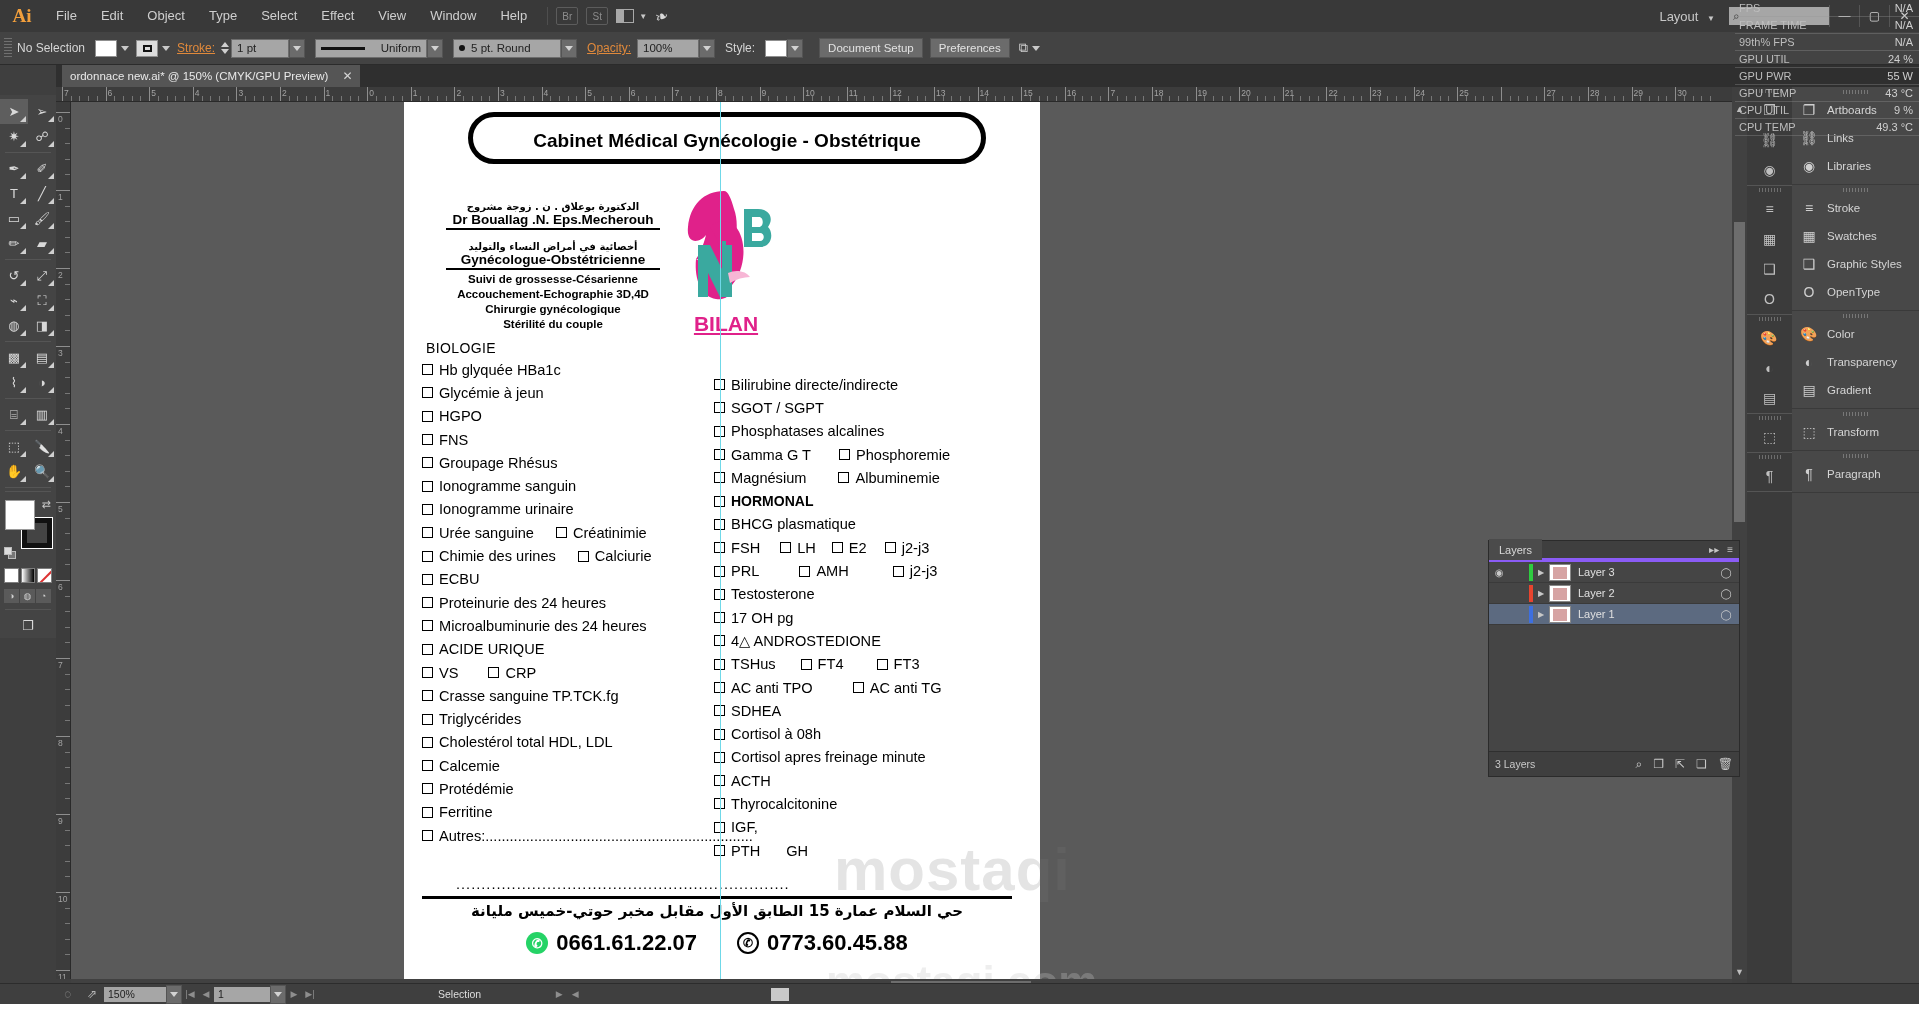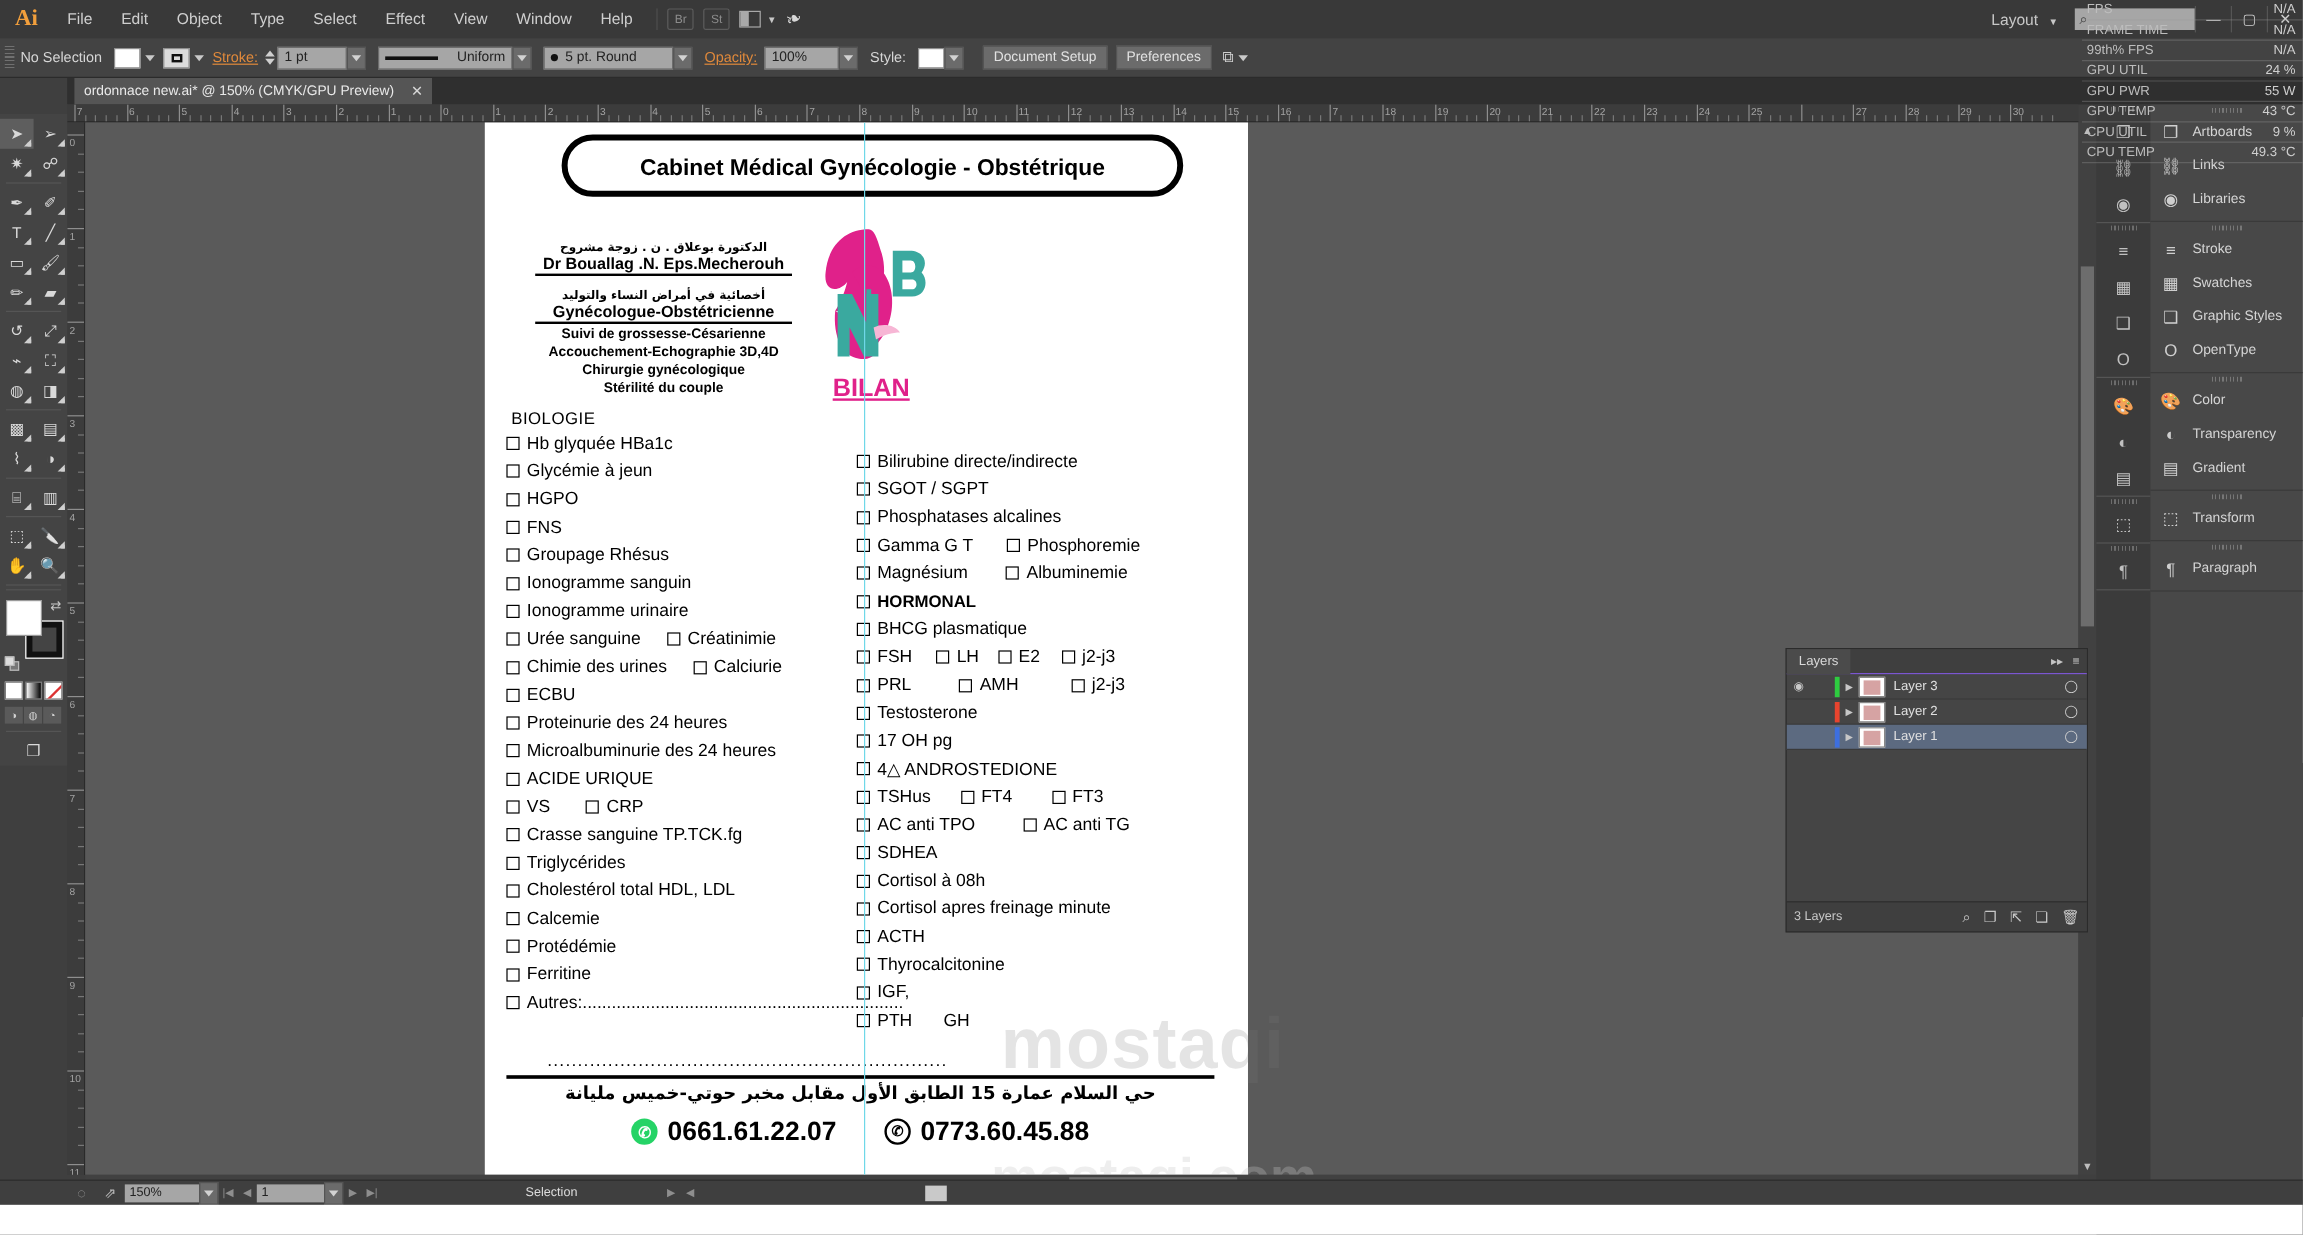--- a/index.html
+++ b/index.html
@@ -180,21 +180,21 @@
   .fps{position:absolute;left:1735px;top:0;width:184px;font-size:11px;color:#bdbdbd;
     font-family:"Liberation Sans",sans-serif; z-index:40;}
   .fps .r{display:flex;justify-content:space-between;padding:2px 6px 2px 4px;
     border-bottom:1px solid rgba(150,150,150,.35);}
   .fps .r span:last-child{color:#cfcfcf;}
 
   
   .layers{position:absolute;left:1488px;top:540px;width:252px;height:237px;
     background:#3c3c3c;border:1px solid #2b2b2b;}
   .lhead{height:21px;background:#3f3f3f;display:flex;align-items:center;
-    border-bottom:1px solid #8b5cf6;}
+    border-bottom:4px solid #8b5cf6;}
   .ltab{height:21px;background:#4b4b4b;color:#d9d9d9;font-size:11px;display:flex;
     align-items:center;padding:0 10px;}
   .lhead-r{margin-left:auto;display:flex;align-items:center;gap:8px;padding-right:6px;color:#c5c5c5;font-size:10px;}
   .lbody{position:absolute;left:0;top:21px;right:0;bottom:25px;background:#454545;}
   .lrow{height:21px;display:flex;align-items:center;border-bottom:1px solid #3a3a3a;font-size:11px;color:#e0e0e0;}
   .lrow.sel{background:#5c6a80;}
   .leye{width:20px;text-align:center;color:#c9c9c9;font-size:10px;}
   .llock{width:20px;}
   .lcolor{width:4px;height:17px;}
   .larrow{width:16px;text-align:center;color:#c7c7c7;font-size:8px;}

